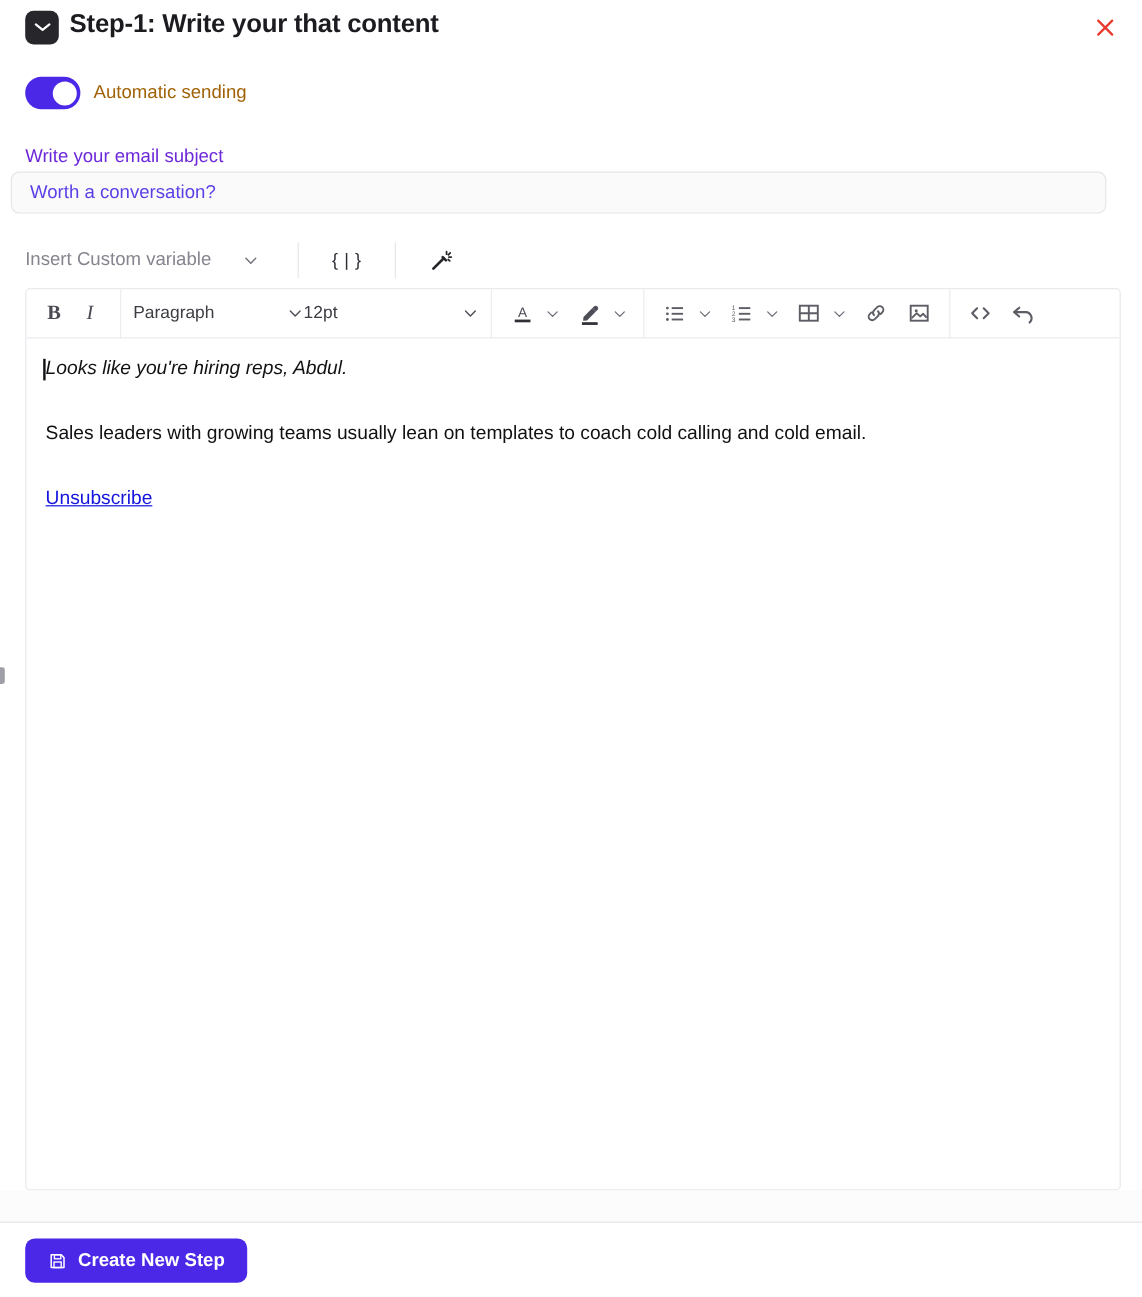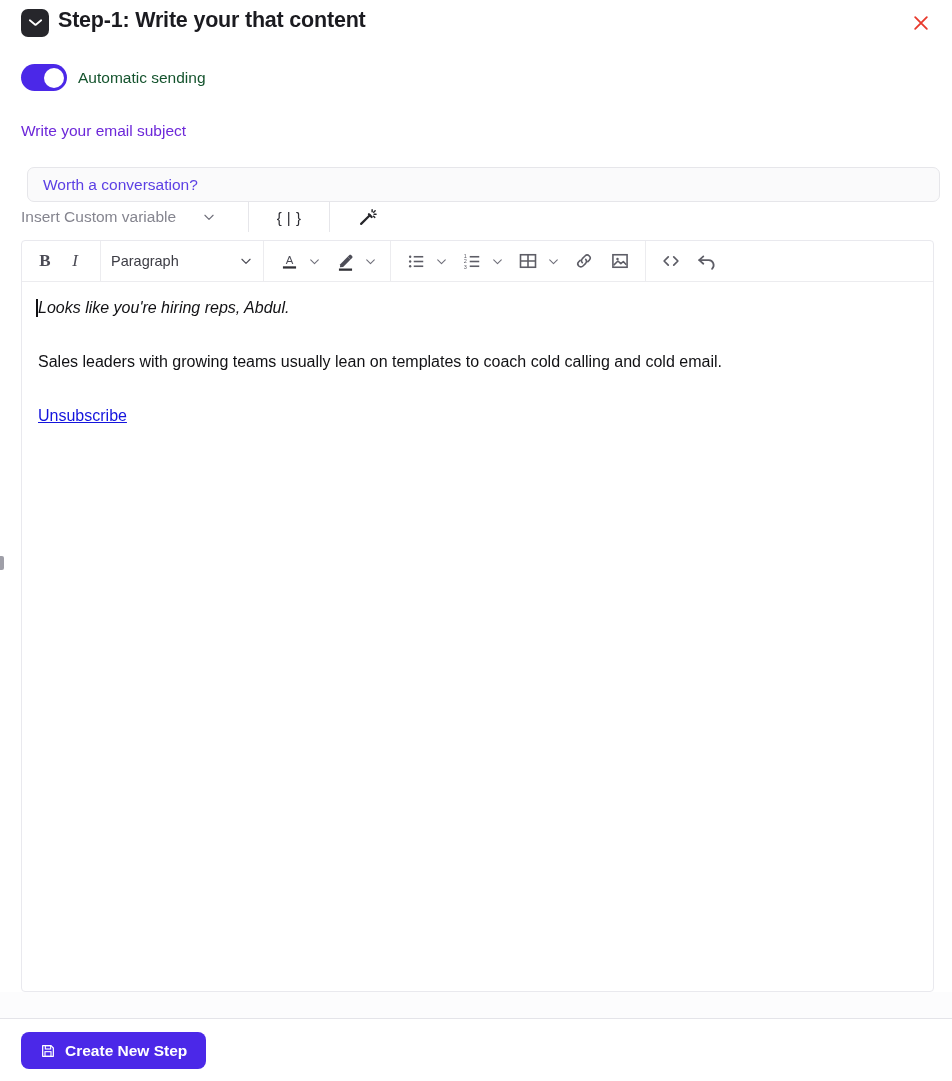--- a/index.html
+++ b/index.html
@@ -80,44 +80,43 @@
   }
   .switch .knob {
     position: absolute;
     top: 3.5px; left: 23px;
     width: 20px; height: 20px;
     border-radius: 50%;
     background: #ffffff;
   }
   .toggle-label {
     font-size: 15.5px;
-    color: #14532d;
+    color: #a16207;
   }
 
   
   .subject-label {
     position: absolute;
     left: 21px; top: 122px;
     font-size: 15.5px;
     color: #6d28d9;
   }
   .subject-input {
     position: absolute;
-    left: 27px; top: 143px;
+    left: 9px; top: 143px;
     width: 913px;
     height: 35px;
     border: 1px solid #e6e6ea;
     border-radius: 7px;
     background: #fafafb;
     padding: 0 15px;
     font-family: "Liberation Sans", sans-serif;
     font-size: 15.5px;
     color: #5b3fe4;
     outline: none;
-    margin-top: 24px;
   }
 
   
   .varbar {
     position: absolute;
     left: 21px; top: 198px;
     height: 38px;
     display: flex;
     align-items: center;
   }
@@ -344,20 +343,28 @@
 
       <div class="tb-select sel-paragraph">
         <span class="tb-select-label">Paragraph</span>
         <span class="chev">
           <svg width="14" height="14" viewBox="0 0 24 24" aria-hidden="true">
             <path d="M5 9 L12 16 L19 9" fill="none" stroke="#4d4d57" stroke-width="2" stroke-linecap="round" stroke-linejoin="round"></path>
           </svg>
         </span>
       </div>
 
+      <div class="tb-select sel-fontsize">
+        <span class="tb-select-label">12pt</span>
+        <span class="chev">
+          <svg width="14" height="14" viewBox="0 0 24 24" aria-hidden="true">
+            <path d="M5 9 L12 16 L19 9" fill="none" stroke="#4d4d57" stroke-width="2" stroke-linecap="round" stroke-linejoin="round"></path>
+          </svg>
+        </span>
+      </div>
 
       <div class="tb-sep"></div>
 
       <button class="tb-btn">
         <svg width="21" height="21" viewBox="0 0 24 24" aria-hidden="true">
           <text x="12" y="15" text-anchor="middle" font-family="Liberation Sans, sans-serif" font-size="13" fill="#4d4d57">A</text>
           <rect x="4.5" y="17.5" width="15" height="2.6" fill="#303036"></rect>
         </svg>
       </button>
       <button class="tb-chev-btn">

